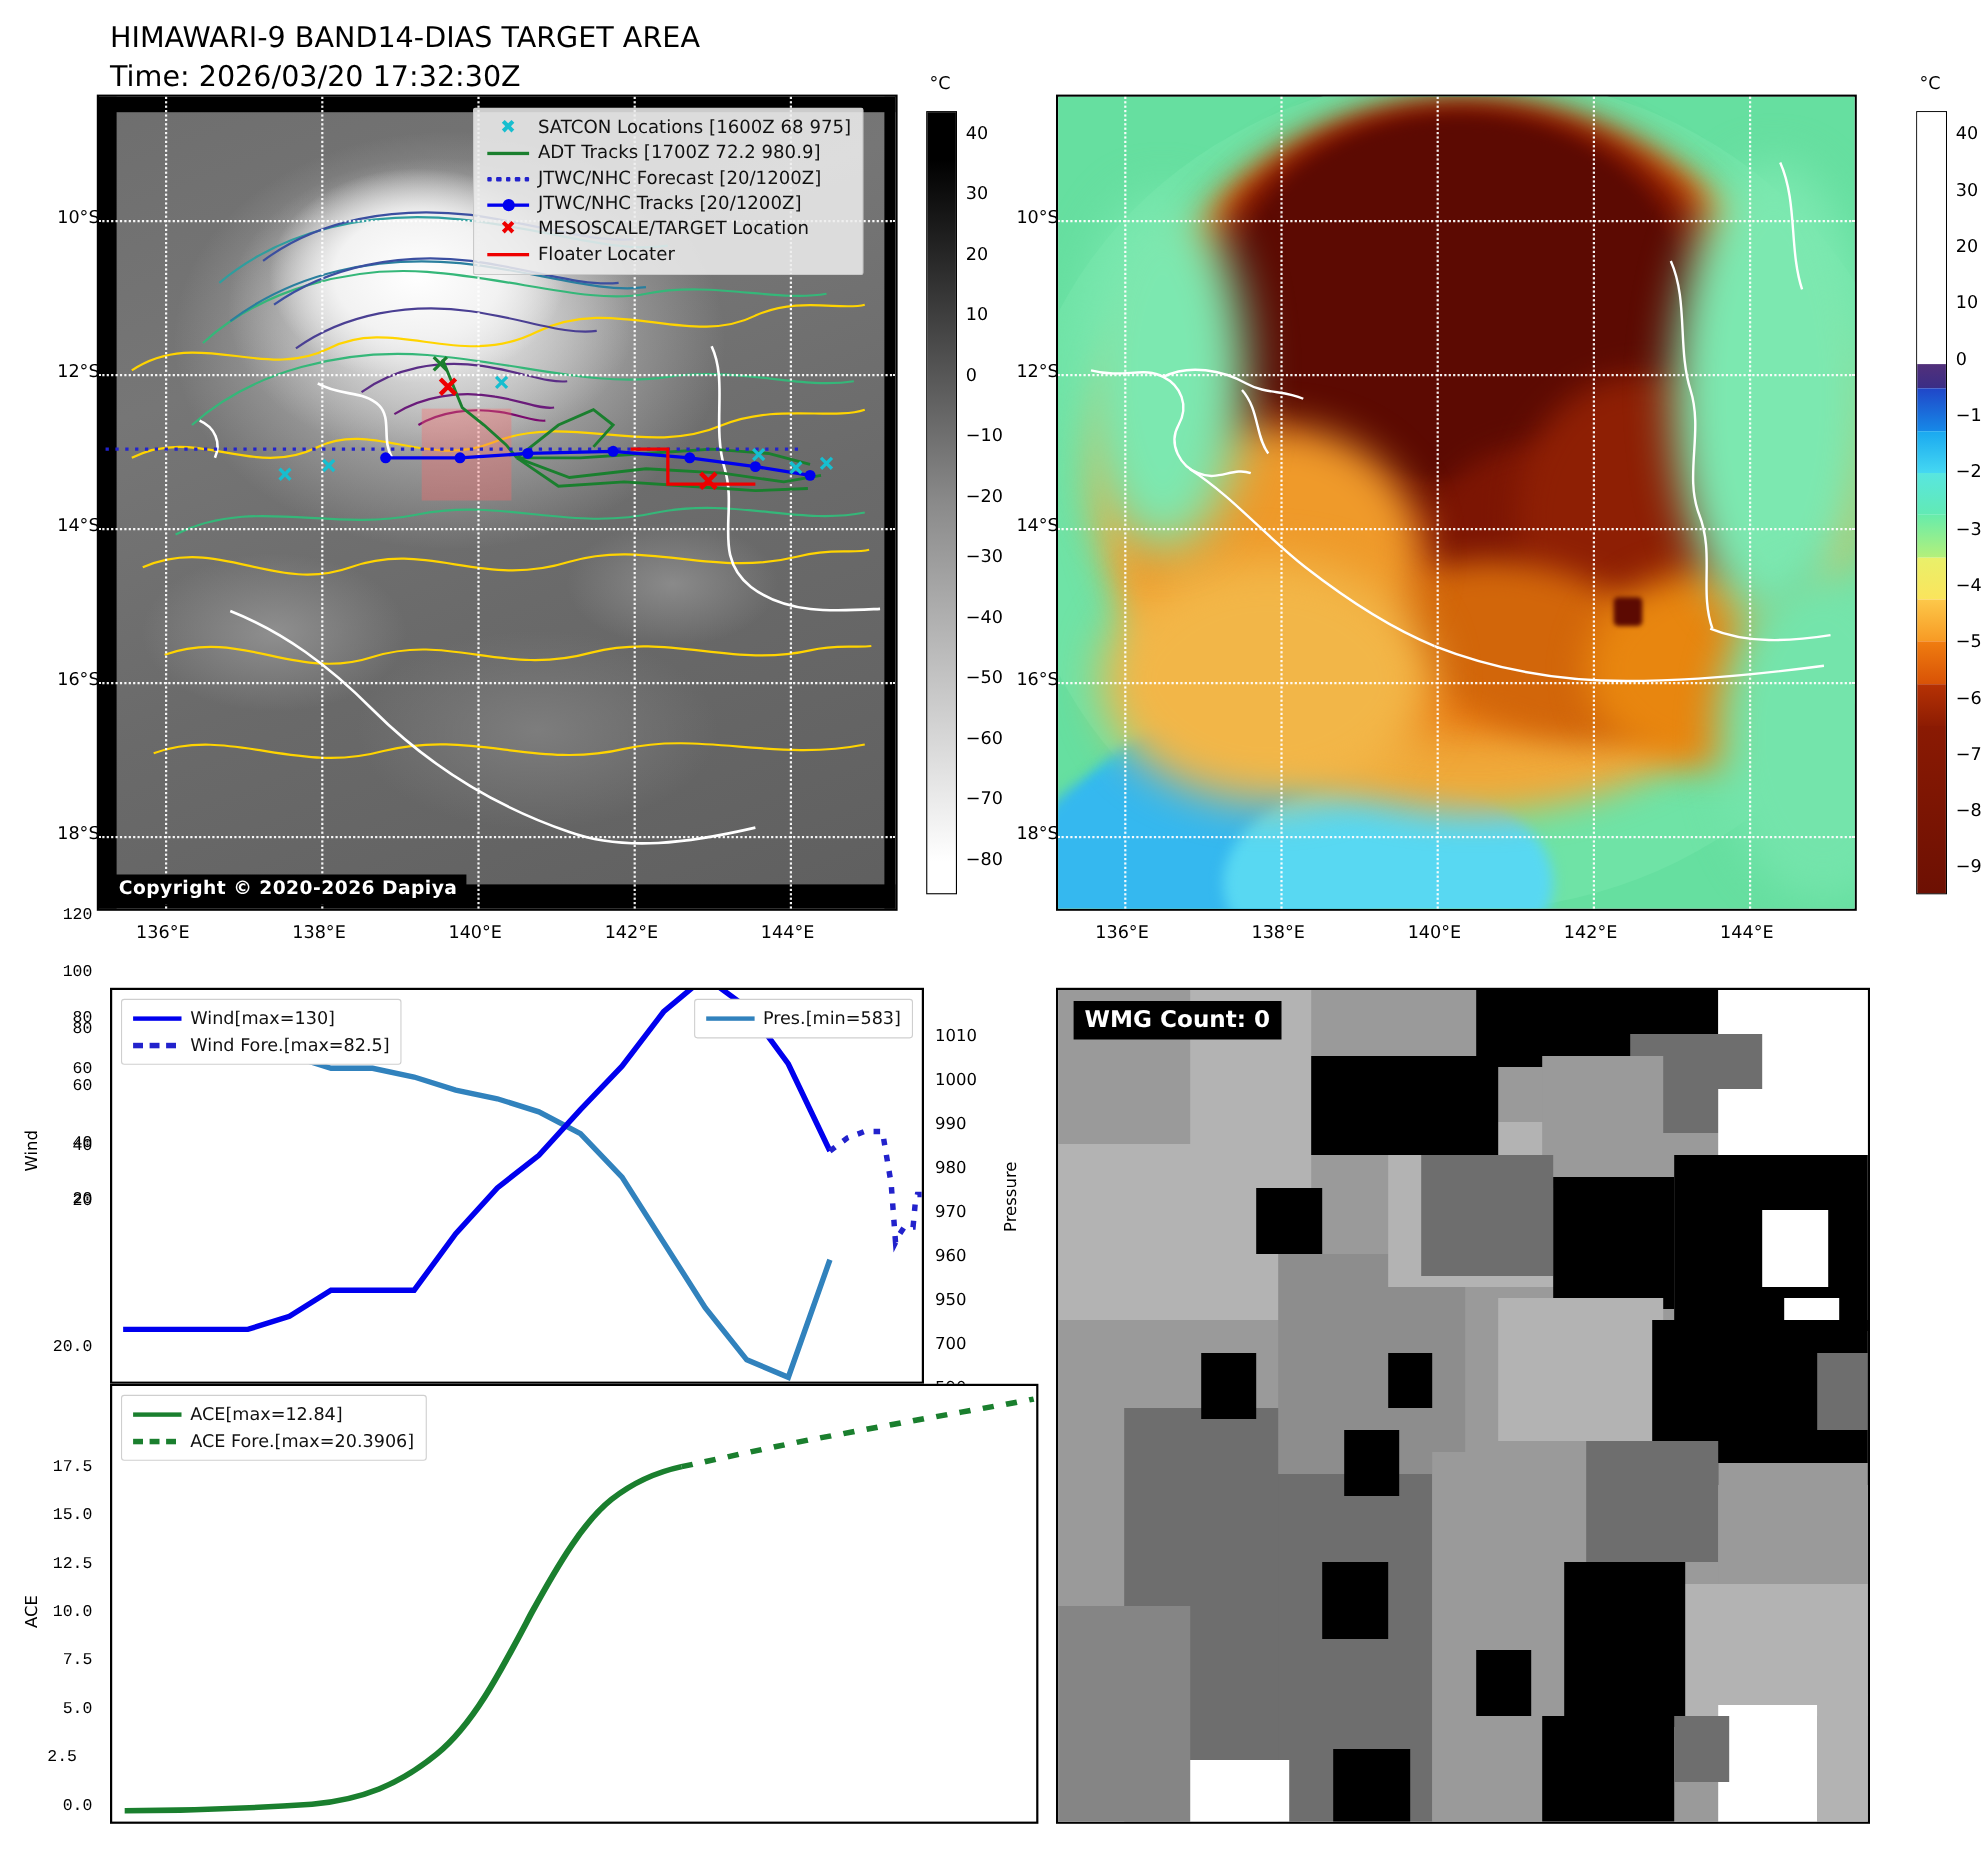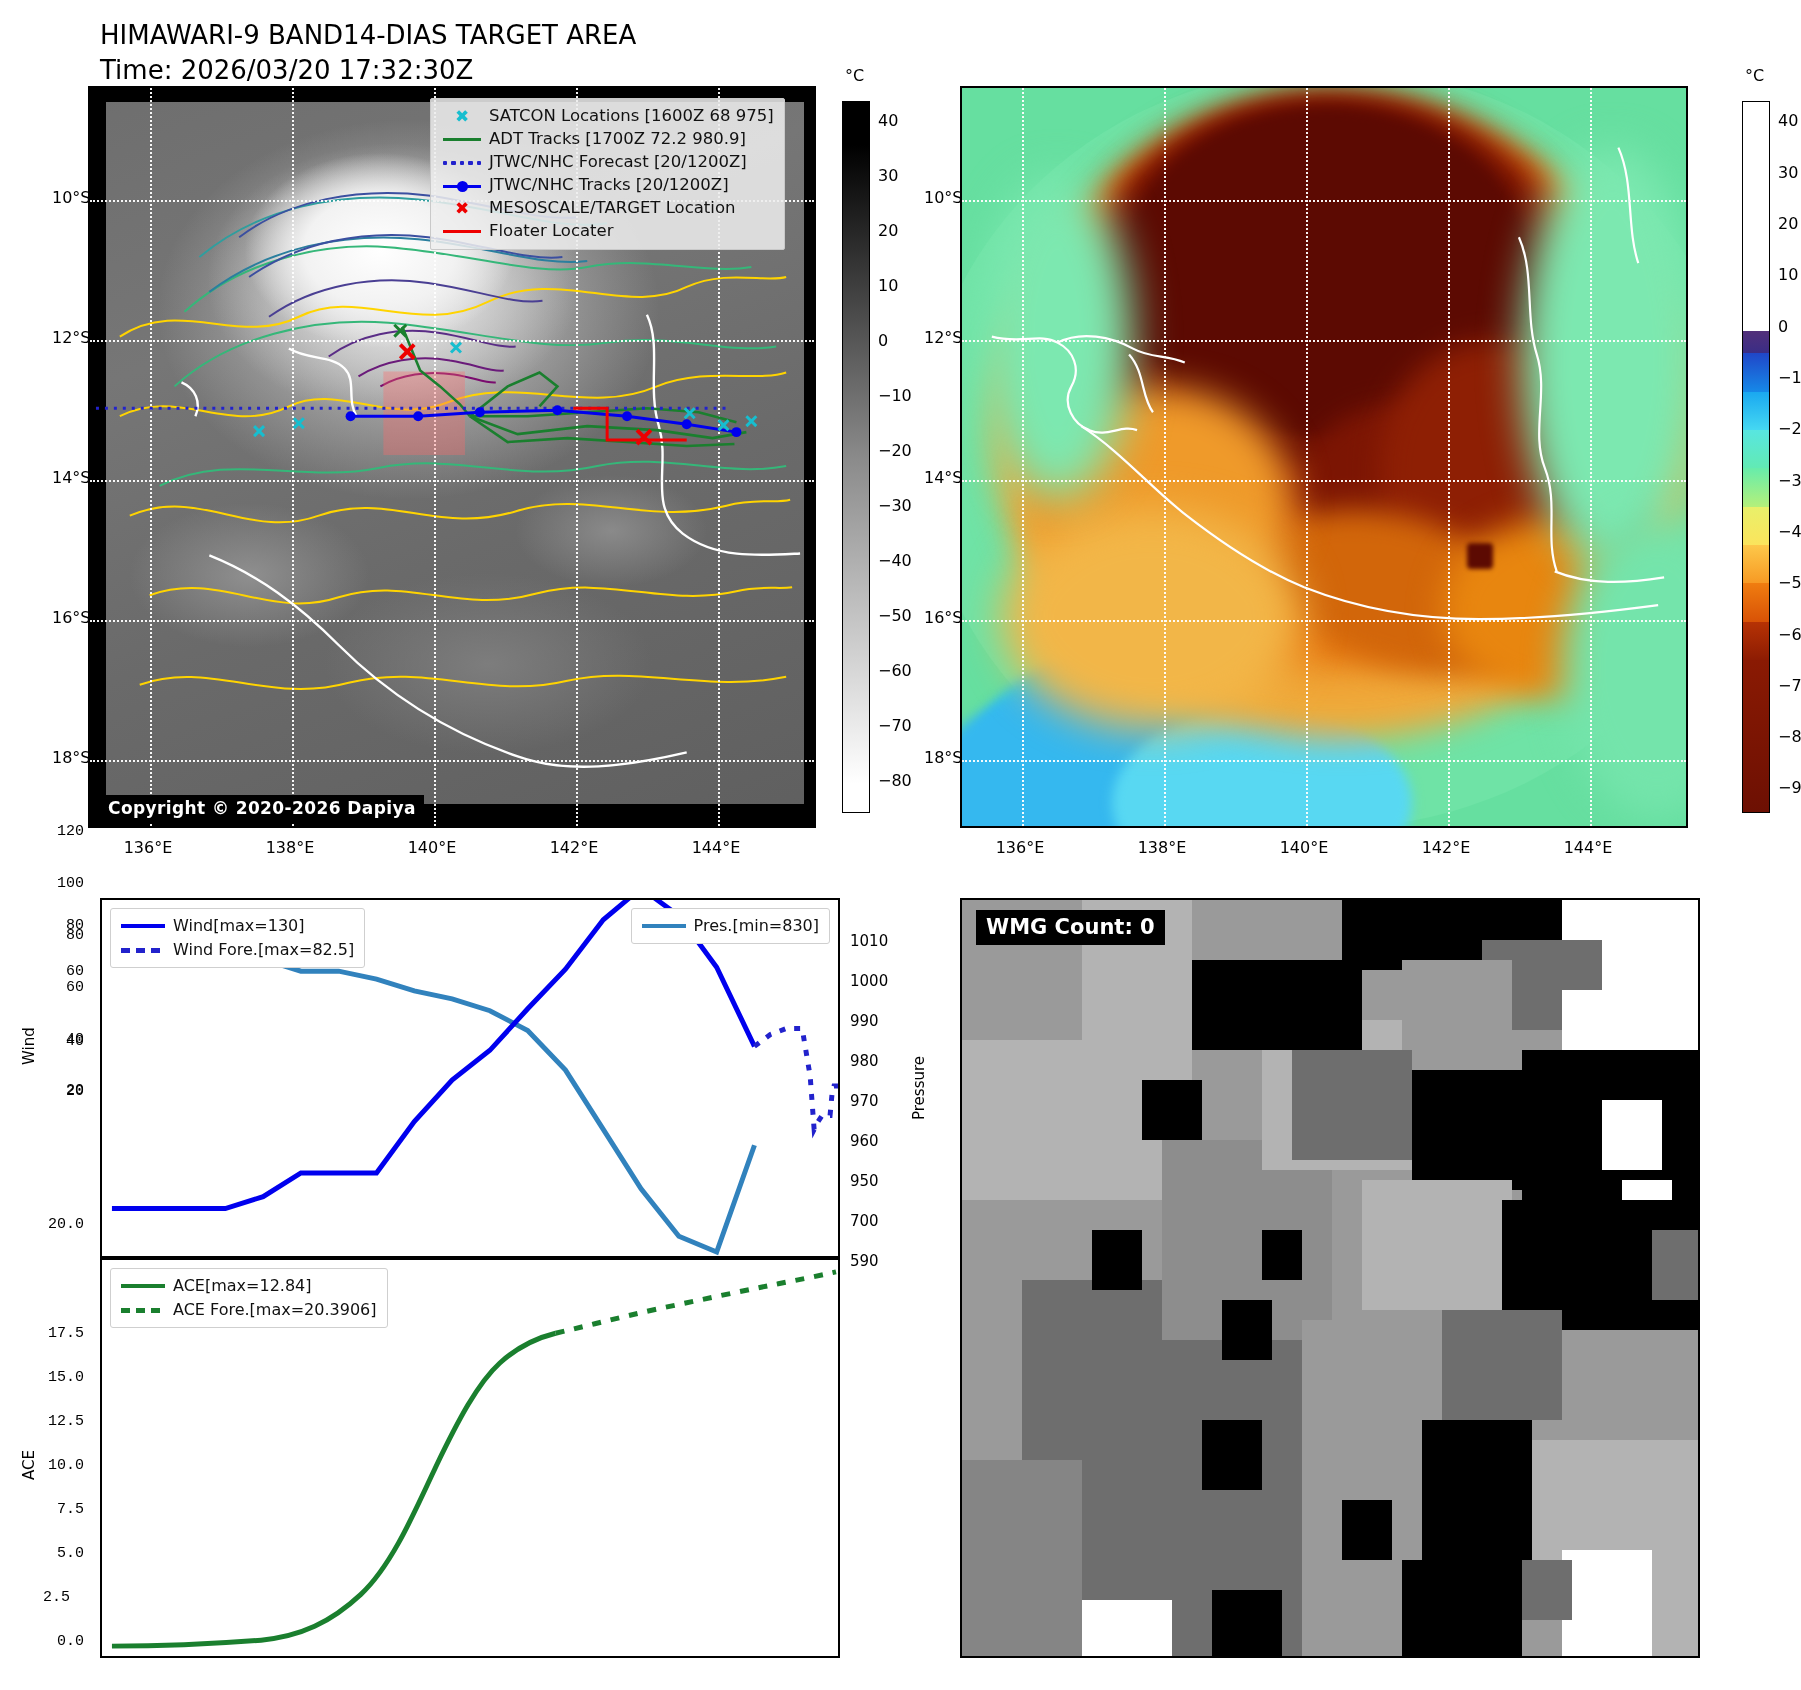--- a/index.html
+++ b/index.html
@@ -115,21 +115,21 @@
 
   
   .axlab { font-size: 16px; color: #000; white-space: nowrap; }
 
   
   #diag-title {
     left: 88px; top: 855px; width: 728px;
     text-align: center; font-size: 23px; color: #000;
   }
   #wp { left: 100px; top: 898px; width: 740px; height: 360px; }
-  #ace { left: 100px; top: 1258px; width: 740px; height: 400px; padding-left: 10px; }
+  #ace { left: 100px; top: 1258px; width: 844px; height: 400px; padding-left: 10px; }
   .chart-frame { border: 2px solid #000; box-sizing: border-box; background: #fff; }
   .ytick { position: absolute; font-size: 15px; color: #000; text-align: right; white-space: nowrap; font-family: Liberation Mono, monospace; }
   .ytick-r { position: absolute; font-size: 15px; color: #000; text-align: center; white-space: nowrap; }
   .ylabel-rot {
     position: absolute; font-size: 15px; color: #000;
     transform-origin: 0 0; transform: rotate(-90deg); white-space: nowrap;
   }
   .chart-legend {
     position: absolute; background: #fff;
     border: 1px solid #cfcfcf; border-radius: 3px;
@@ -448,21 +448,21 @@
         </span>
         <span>Wind Fore.[max=82.5]</span>
       </div>
     </div>
 
     <div class="chart-legend" style="right:8px; top:8px;">
       <div class="cl-row">
         <span class="cl-key">
             <span class="cl-line" style="background:#3182bd;"></span>
           </span>
-        <span>Pres.[min=830]</span>
+        <span>Pres.[min=583]</span>
       </div>
     </div>
   </div>
 
   <div class="abs ytick" style="left:28px; top:1082px; width:56px;">20</div>
   <div class="abs ytick" style="left:28px; top:1033px; width:56px;">40</div>
   <div class="abs ytick" style="left:28px; top:963px;  width:56px;">60</div>
   <div class="abs ytick" style="left:28px; top:917px;  width:56px;">80</div>
 
   <div class="abs ytick" style="left:22px; top:1083px; width:62px;">20</div>

